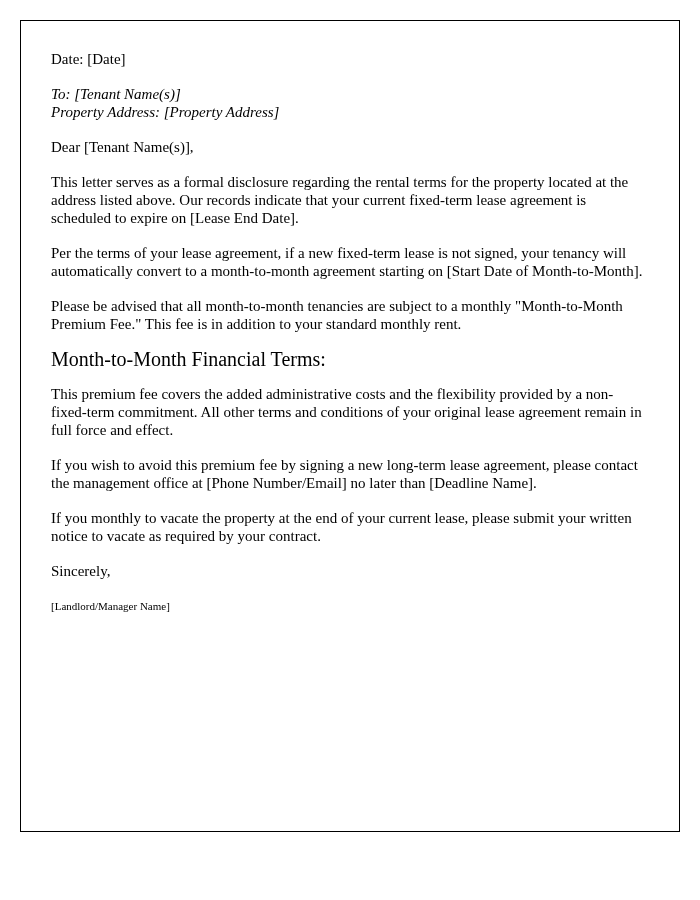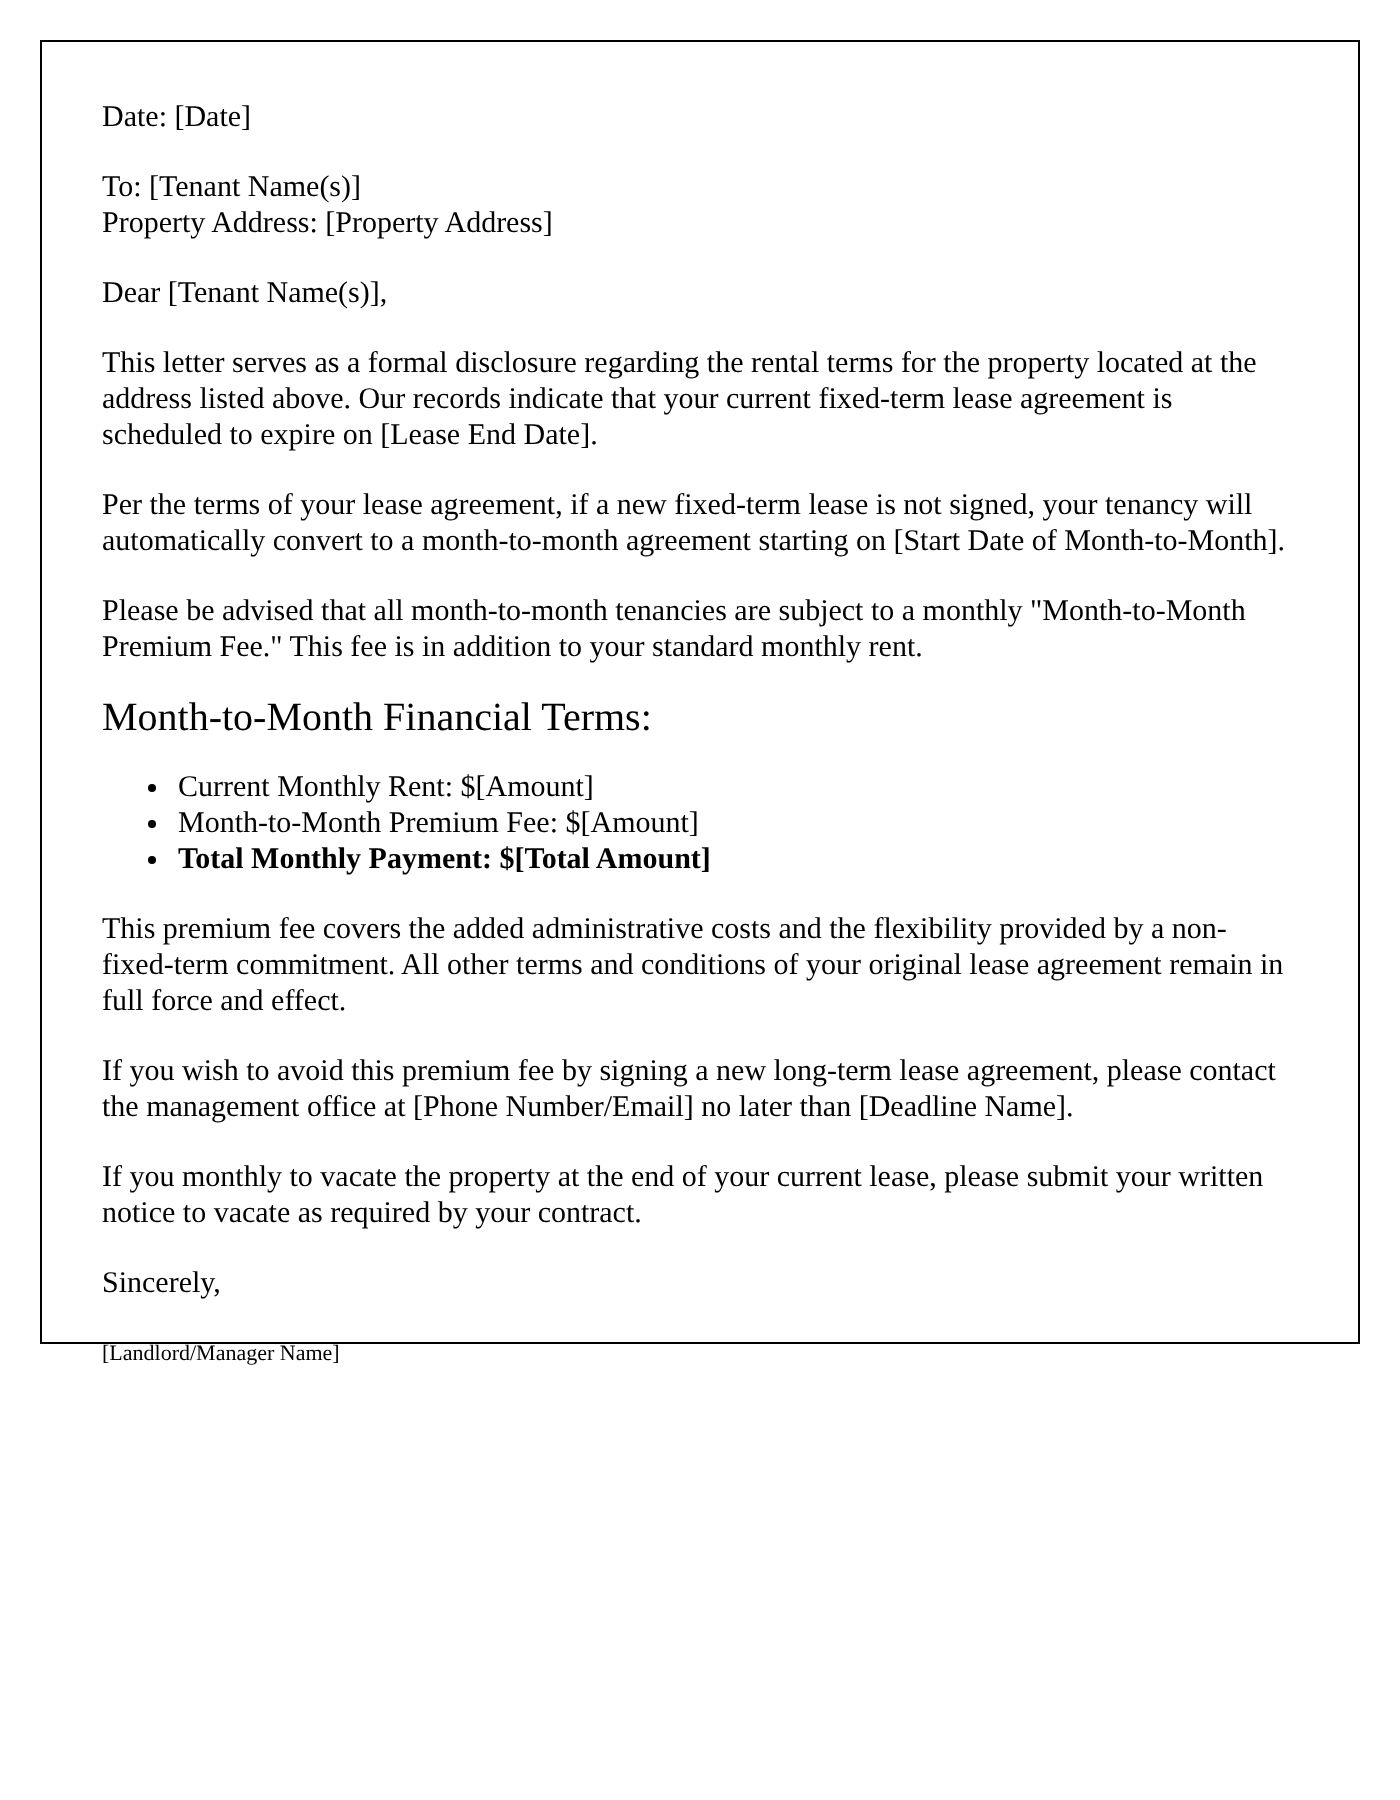--- a/index.html
+++ b/index.html
@@ -12,36 +12,37 @@
     height: 900px;
     position: relative;
     font-family: "Liberation Serif", "DejaVu Serif", serif;
     color: #000000;
   }
   .page {
     position: absolute;
     left: 20px;
     top: 20px;
     width: 660px;
-    height: 652px;
+    height: 812px;
     border: 1px solid #000000;
     box-sizing: border-box;
     padding: 29px 30px 0 30px;
     background: #ffffff;
   }
   .para {
     font-size: 15px;
     line-height: 18px;
     margin: 0 0 17px 0;
   }
   .tight {
     margin-bottom: 0;
   }
   .group-gap {
     margin-bottom: 17px;
+    font-style: italic;
   }
   .heading {
     font-weight: normal;
     font-size: 20px;
     line-height: 18px;
     margin: 0 0 17px 0;
   }
   ul.terms-list {
     margin: 0 0 17px 0;
     padding: 0 0 0 38px;
@@ -74,25 +75,20 @@
   <p class="para">Dear [Tenant Name(s)],</p>
 
   <p class="para">This letter serves as a formal disclosure regarding the rental terms for the property located at the address listed above. Our records indicate that your current fixed-term lease agreement is scheduled to expire on [Lease End Date].</p>
 
   <p class="para">Per the terms of your lease agreement, if a new fixed-term lease is not signed, your tenancy will automatically convert to a month-to-month agreement starting on [Start Date of Month-to-Month].</p>
 
   <p class="para">Please be advised that all month-to-month tenancies are subject to a monthly "Month-to-Month Premium Fee." This fee is in addition to your standard monthly rent.</p>
 
   <p class="heading">Month-to-Month Financial Terms:</p>
 
-  <ul class="terms-list">
-    <li>Current Monthly Rent: $[Amount]</li>
-    <li>Month-to-Month Premium Fee: $[Amount]</li>
-    <li class="bold">Total Monthly Payment: $[Total Amount]</li>
-  </ul>
 
   <p class="para">This premium fee covers the added administrative costs and the flexibility provided by a non-fixed-term commitment. All other terms and conditions of your original lease agreement remain in full force and effect.</p>
 
   <p class="para">If you wish to avoid this premium fee by signing a new long-term lease agreement, please contact the management office at [Phone Number/Email] no later than [Deadline Name].</p>
 
   <p class="para">If you monthly to vacate the property at the end of your current lease, please submit your written notice to vacate as required by your contract.</p>
 
   <p class="para">Sincerely,</p>
 
   <div class="signature-block">

